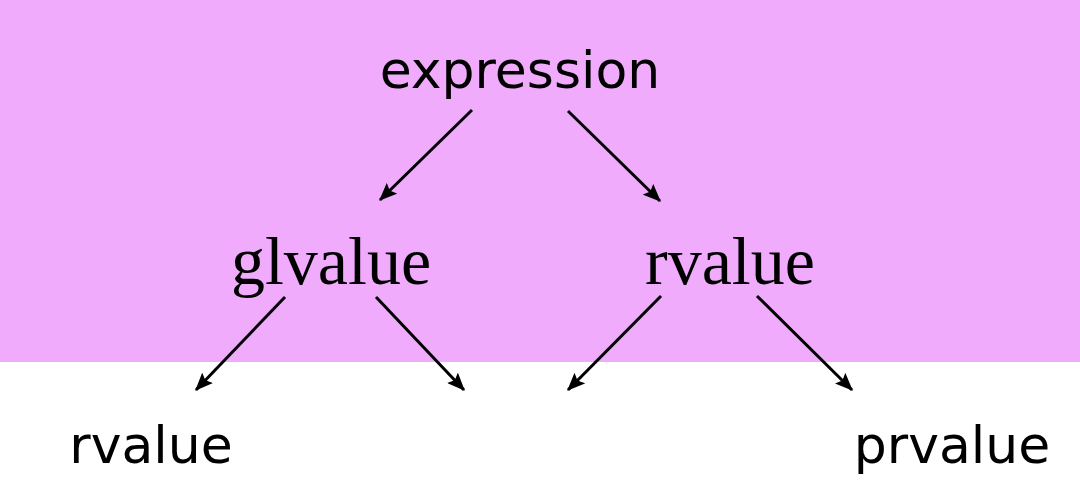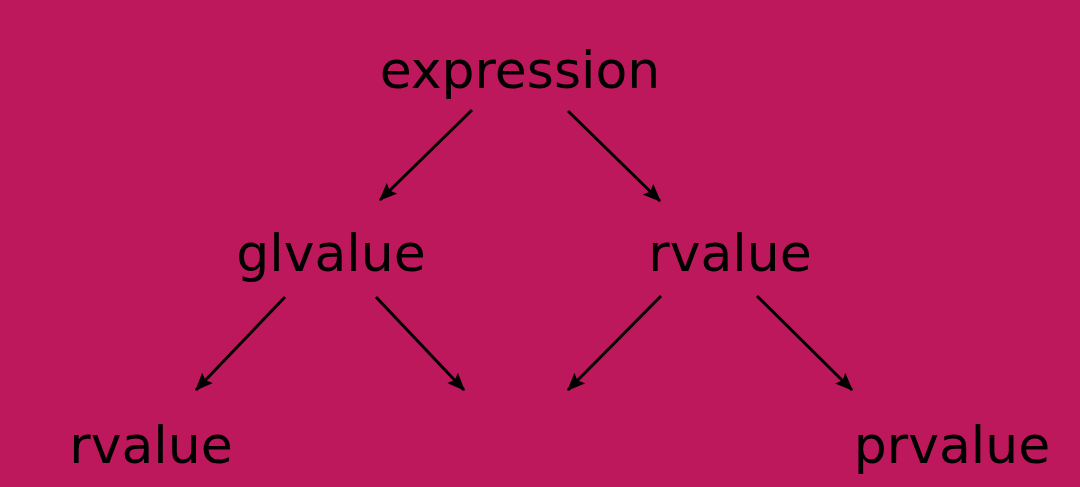--- a/index.html
+++ b/index.html
@@ -10,22 +10,22 @@
   }
   body {
     width: 1080px;
     height: 487px;
     overflow: hidden;
     font-family: "DejaVu Sans", sans-serif;
   }
   #diagram-root {
     position: relative;
     width: 1080px;
-    height: 487px;
-    background: #be185d;
+    height: 362px;
+    background: #f0abfc;
   }
   #edges-layer {
     position: absolute;
     left: 0;
     top: 0;
     width: 1080px;
     height: 487px;
   }
   .node-label {
     position: absolute;
@@ -33,21 +33,21 @@
     font-family: "DejaVu Sans", sans-serif;
     font-weight: 400;
     font-size: 52px;
     line-height: 1;
     white-space: nowrap;
     text-align: center;
     transform: translateX(-50%);
     letter-spacing: 0px;
   }
   .node-root   { font-size: 52px; }
-  .node-mid    { font-size: 52px; }
+  .node-mid    { font-size: 68px; font-family: Liberation Serif, serif; }
   .node-leaf   { font-size: 52px; }
 </style>
 </head>
 <body>
 
 <div id="diagram-root">
 
   <svg id="edges-layer" viewBox="0 0 1080 487" width="1080" height="487" xmlns="http://www.w3.org/2000/svg">
     <defs>
       <marker id="arrowhead" markerWidth="6" markerHeight="5" refX="5.6" refY="2.5" orient="auto" markerUnits="strokeWidth">

